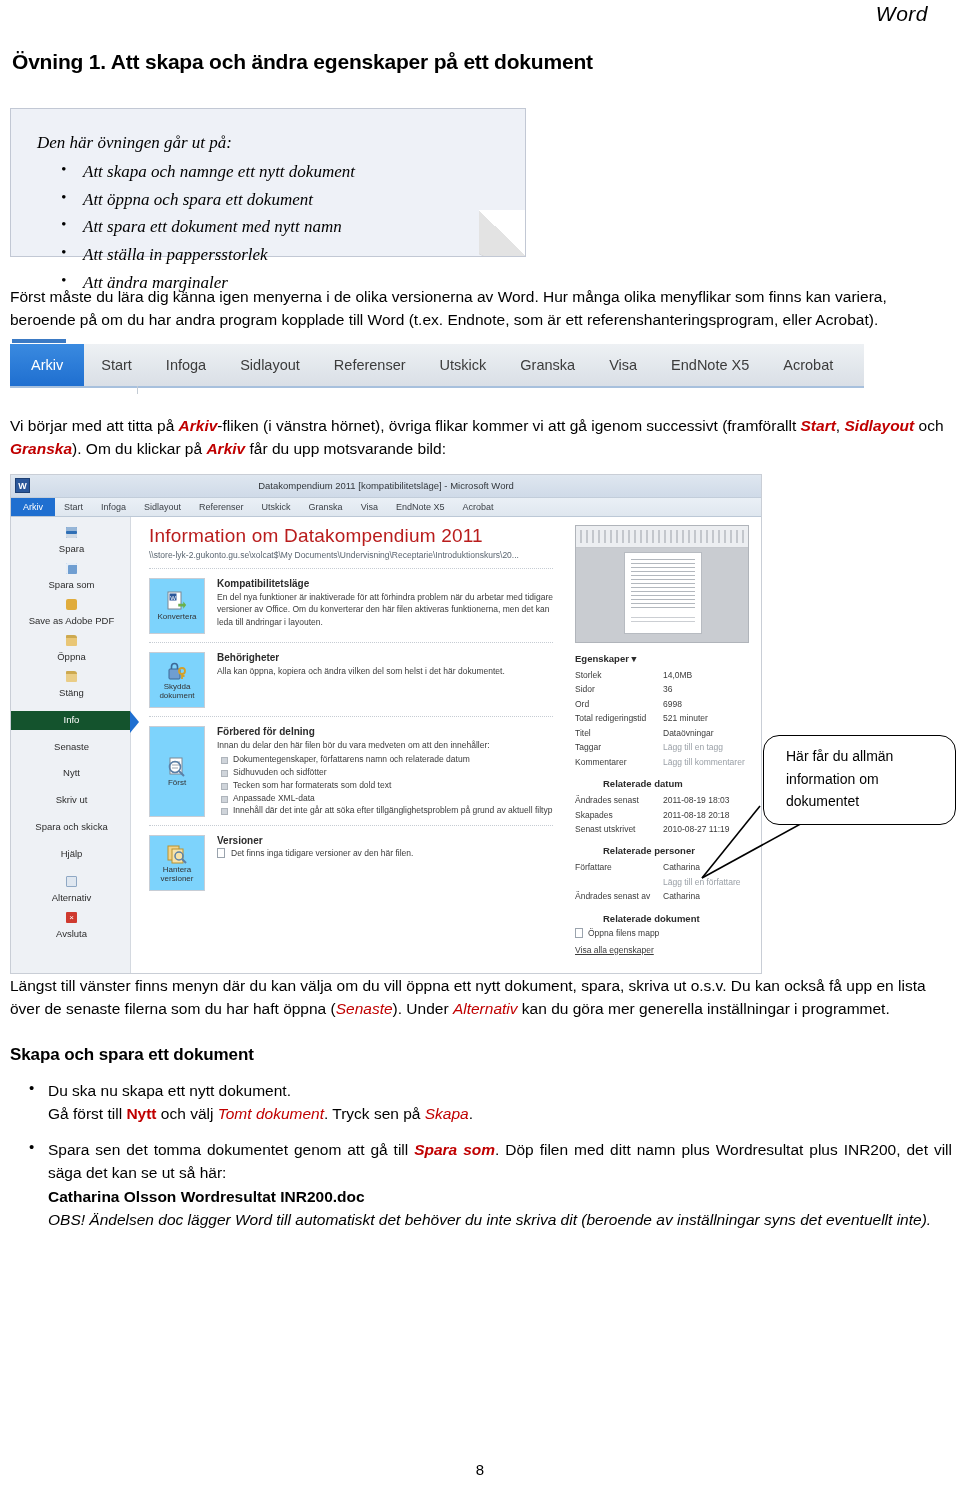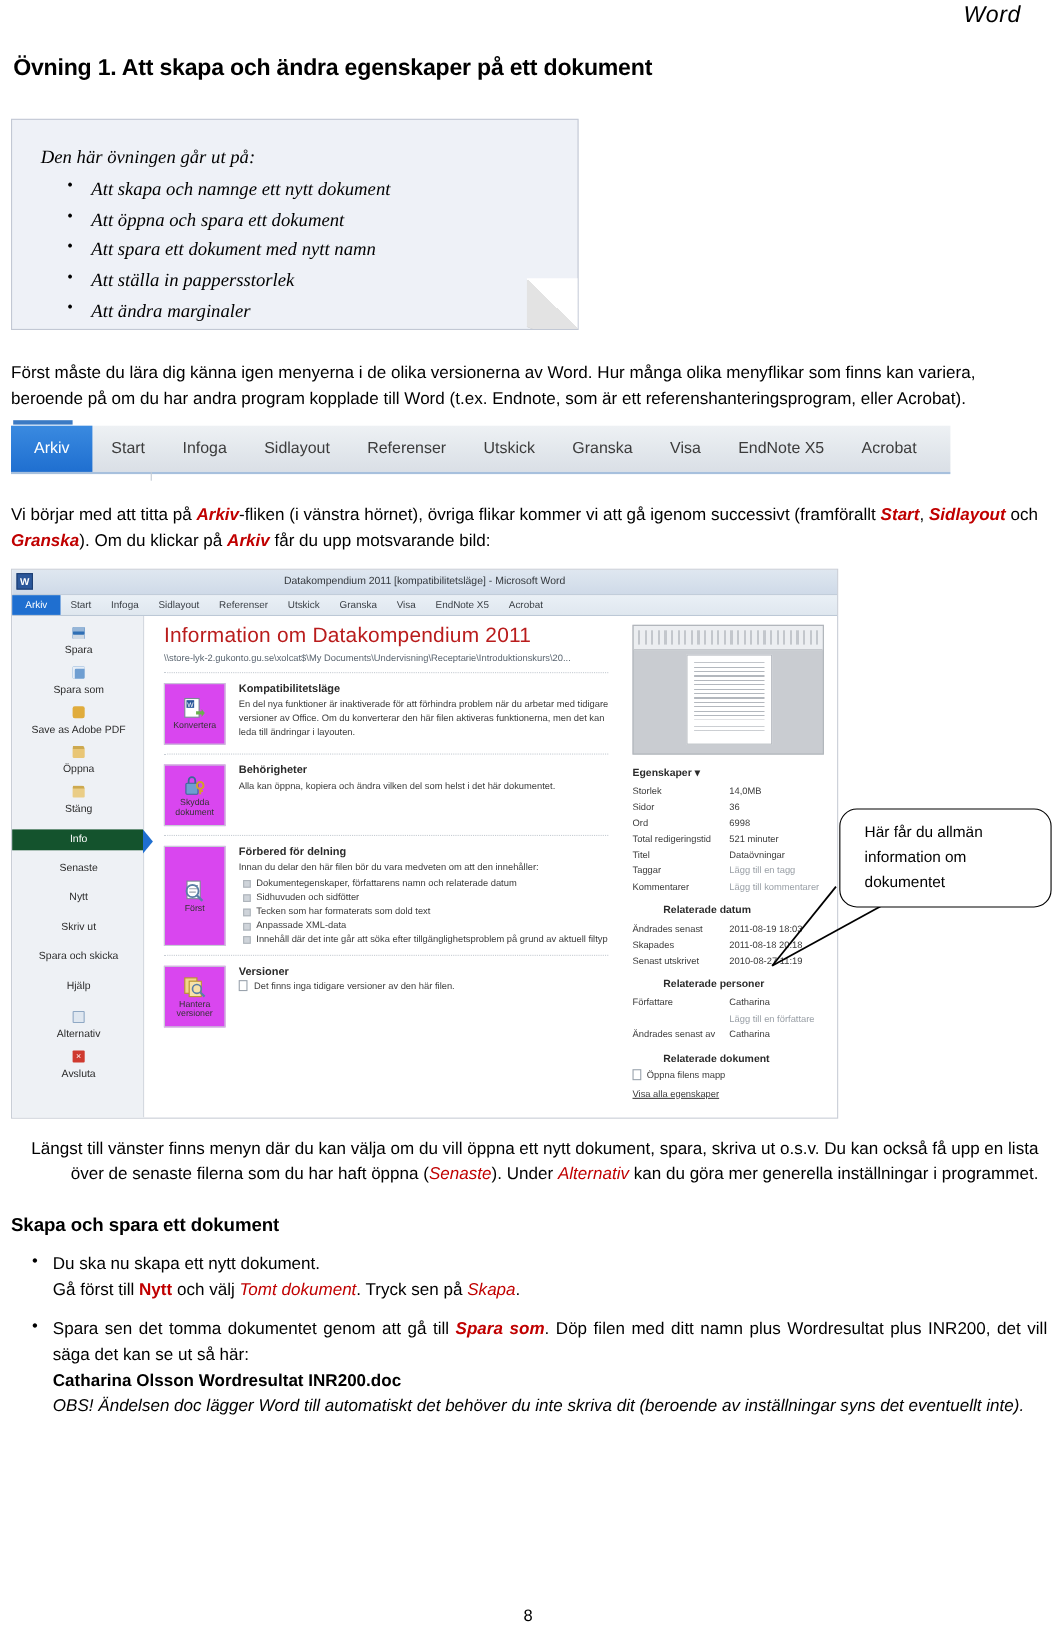--- a/index.html
+++ b/index.html
@@ -22,21 +22,21 @@
   
   .title {
     font-weight: bold;
     font-size: 21px;
     margin: 24px 0 0 4px;
     letter-spacing: -.2px;
     white-space: nowrap;
   }
 
   
-  .notewrap { position:relative; margin: 34px 0 0 2px; width: 516px; height: 192px; }
+  .notewrap { position:relative; margin: 34px 0 0 2px; width: 516px; height: 149px; }
   .notebox {
     position:absolute; inset:0;
     background:#eef1f7;
     border:1px solid #c2c8d4;
     font-family:"Liberation Serif", serif;
     font-style: italic;
     font-size: 17px;
     line-height: 1.52;
     padding: 21px 0 0 26px;
   }
@@ -62,21 +62,21 @@
 
   
   .para {
     font-size: 15.5px;
     line-height: 1.50;
     margin: 0 0 0 2px;
     text-align: left;
   }
   .p-intro { margin-top: 28px; width: 934px; }
   .p-arkiv { margin-top: 26px; width: 934px; }
-  .p-langst { margin-top: 16px; width: 934px; text-align: right; }
+  .p-langst { margin-top: 0; width: 934px; }
   .red-b { color:#c00000; font-weight:bold; }
   .red-bi { color:#c00000; font-weight:bold; font-style:italic; }
   .red-i { color:#c00000; font-style:italic; }
 
   
   .ribbon {
     position:relative;
     margin: 12px 0 0 2px;
     width: 854px; height: 44px;
     background: linear-gradient(#eef1f4 0%, #e2e7ec 55%, #dadfe6 100%);
@@ -165,21 +165,21 @@
 
   
   .bsmain{ flex:1 1 auto; padding: 8px 12px 0 18px; overflow:hidden; }
   .bsmain h1{
     margin:0; font-weight: normal; font-size: 19px; color:#b91c1c; letter-spacing:.2px;
   }
   .bsmain .path{ font-size: 8.5px; color:#5a6570; margin-top:3px; }
   .sep{ border-top: 1px dotted #c6ccd3; margin: 8px 0 9px 0; }
   .grp{ display:flex; gap:12px; margin-bottom: 4px; }
   .gbtn{
-    width: 56px; min-height: 56px; border:1px solid #c7cdd5; background:#d946ef;
+    width: 56px; min-height: 56px; border:1px solid #c7cdd5; background:#7dd3fc;
     display:flex; flex-direction:column; align-items:center; justify-content:center;
     gap:0; padding:4px 2px; flex:0 0 56px;
   }
   .gbtn .gi{ width:22px; height:22px; }
   .gbtn .gl{ font-size:8px; text-align:center; color:#333; line-height:1.15; }
   .gtxt{ flex:1 1 auto; }
   .gtxt .gh{ font-weight:bold; font-size:10px; color:#2b2b2b; margin-bottom:2px; }
   .gtxt .gb{ font-size:8.5px; color:#3b3b3b; line-height:1.45; }
   .gtxt ul{ margin:2px 0 0 0; padding-left:16px; list-style:none; }
   .gtxt li{ position:relative; font-size:8.5px; line-height:1.5; color:#3b3b3b; }

